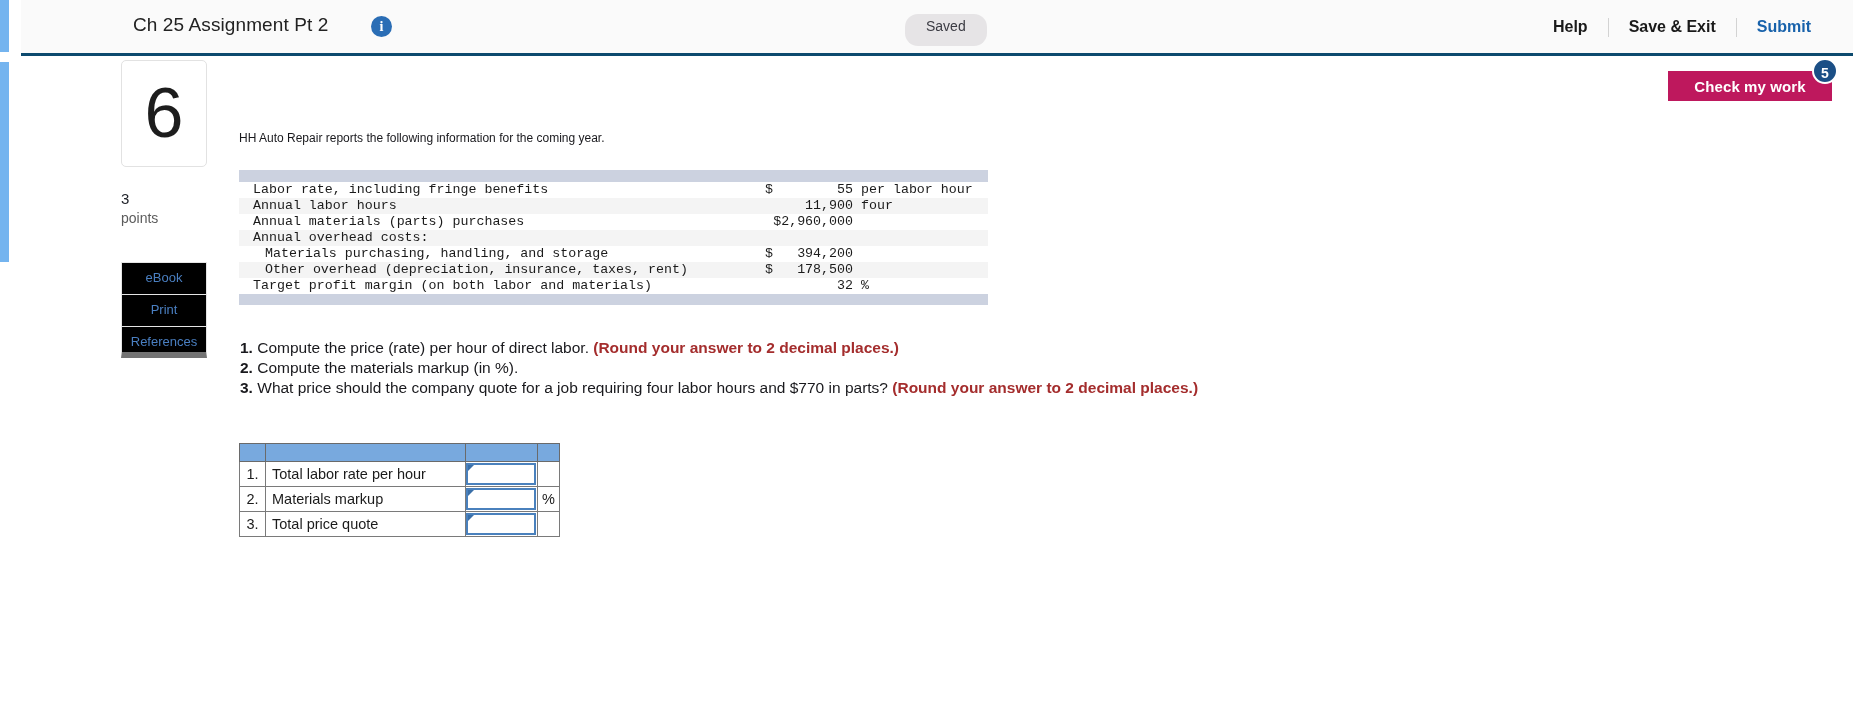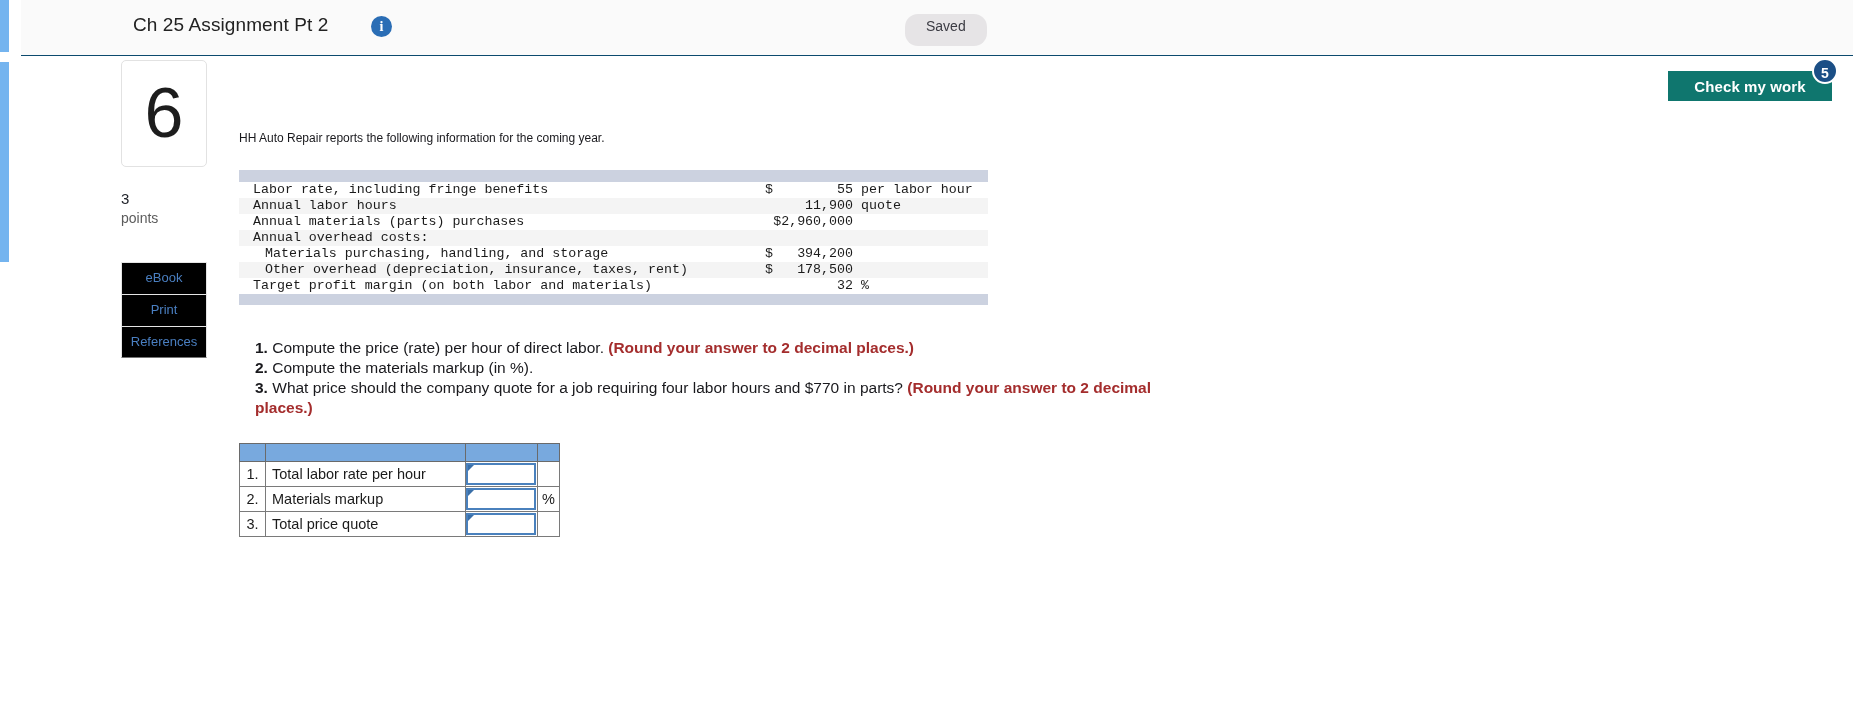--- a/index.html
+++ b/index.html
@@ -33,21 +33,21 @@
     width: 12px; height: 714px;
     background: #ffffff;
   }
 
   
   .header {
     position: absolute;
     left: 21px; top: 0;
     width: 1832px; height: 56px;
     background: #fafafa;
-    border-bottom: 1px solid #0c4a6e;
+    border-bottom: 3px solid #0c4a6e;
   }
   .header-title {
     position: absolute;
     left: 112px; top: 14px;
     font-size: 19px;
     color: #222222;
     letter-spacing: 0.1px;
     white-space: nowrap;
   }
   .info-badge {
@@ -99,21 +99,21 @@
   
   .cmw-wrap {
     position: absolute;
     right: 21px; top: 71px;
     width: 164px; height: 30px;
   }
   .cmw-btn {
     position: absolute;
     left: 0; top: 0;
     width: 164px; height: 30px;
-    background: #0f766e;
+    background: #be185d;
     color: #ffffff;
     font-size: 15px;
     font-weight: bold;
     text-align: center;
     line-height: 30px;
     border: none;
     cursor: pointer;
     letter-spacing: 0.1px;
   }
   .cmw-badge {
@@ -171,21 +171,21 @@
     line-height: 30px;
     border: 1px solid #e4e4e4;
     border-bottom: none;
     background: #000000;
     color: #4a7fc1;
     font-size: 13px;
     text-align: center;
     cursor: pointer;
     font-family: "Liberation Sans", sans-serif;
   }
-  .side-btn:last-child { border-bottom: 1px solid #737373; }
+  .side-btn:last-child { border-bottom: 6px solid #737373; }
 
   
   .intro-text {
     position: absolute;
     left: 239px; top: 131px;
     font-size: 12px;
     color: #19191d;
     white-space: nowrap;
   }
 
@@ -224,21 +224,21 @@
 
   
   .reqs {
     position: absolute;
     left: 239px; top: 338px;
     width: 960px;
     font-size: 15.5px;
     color: #19191d;
     line-height: 20px;
   }
-  .reqs p { margin: 0 0 0 16px; }
+  .reqs p { margin: 0 0 0 1px; }
   .reqs b { font-weight: bold; }
   .reqs .hint { color: #a42d2d; font-weight: bold; }
 
   
   .ans-table {
     position: absolute;
     left: 239px; top: 443px;
     border-collapse: collapse;
     font-size: 14.5px;
     color: #1b1b1b;
@@ -297,20 +297,27 @@
 
   <div class="left-blue-band"></div>
   <div class="edge-strip s1"></div>
   <div class="edge-strip s2"></div>
 
   <div class="header">
     <div class="header-title">Ch 25 Assignment Pt 2</div>
     <div class="info-badge">i</div>
     <div class="saved-pill">Saved</div>
 
+    <div class="header-links">
+      <a href="#" class="help">Help</a>
+      <div class="hl-sep"></div>
+      <a href="#" class="save-exit">Save &amp; Exit</a>
+      <div class="hl-sep"></div>
+      <a href="#" class="submit">Submit</a>
+    </div>
   </div>
 
   <div class="cmw-wrap">
     <button class="cmw-btn">Check my work</button>
     <div class="cmw-badge">5</div>
   </div>
 
   <div class="qnum-box">
     <span>6</span>
   </div>
@@ -334,21 +341,21 @@
         <td class="dt-label">Labor rate, including fringe benefits</td>
         <td class="dt-dollar">$</td>
         <td class="dt-value">55</td>
         <td class="dt-unit">per labor hour</td>
       </tr>
 
       <tr class="dt-row shade">
         <td class="dt-label">Annual labor hours</td>
         <td class="dt-dollar"></td>
         <td class="dt-value">11,900</td>
-        <td class="dt-unit">quote</td>
+        <td class="dt-unit">four</td>
       </tr>
 
       <tr class="dt-row plain">
         <td class="dt-label">Annual materials (parts) purchases</td>
         <td class="dt-dollar"></td>
         <td class="dt-value">$2,960,000</td>
         <td class="dt-unit"></td>
       </tr>
 
       <tr class="dt-row shade">

